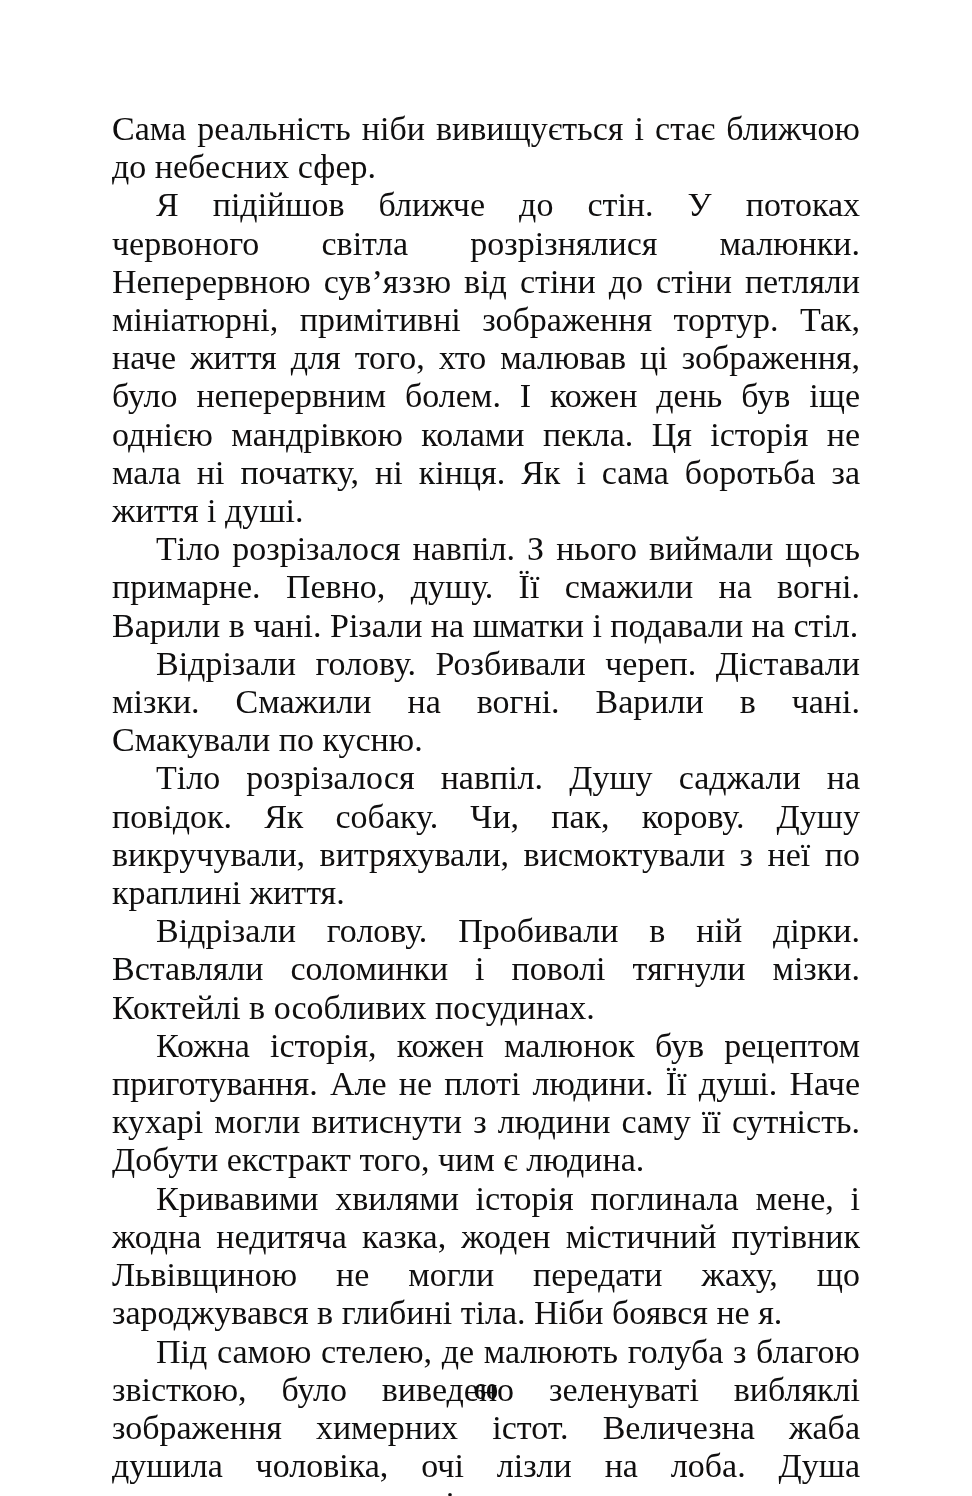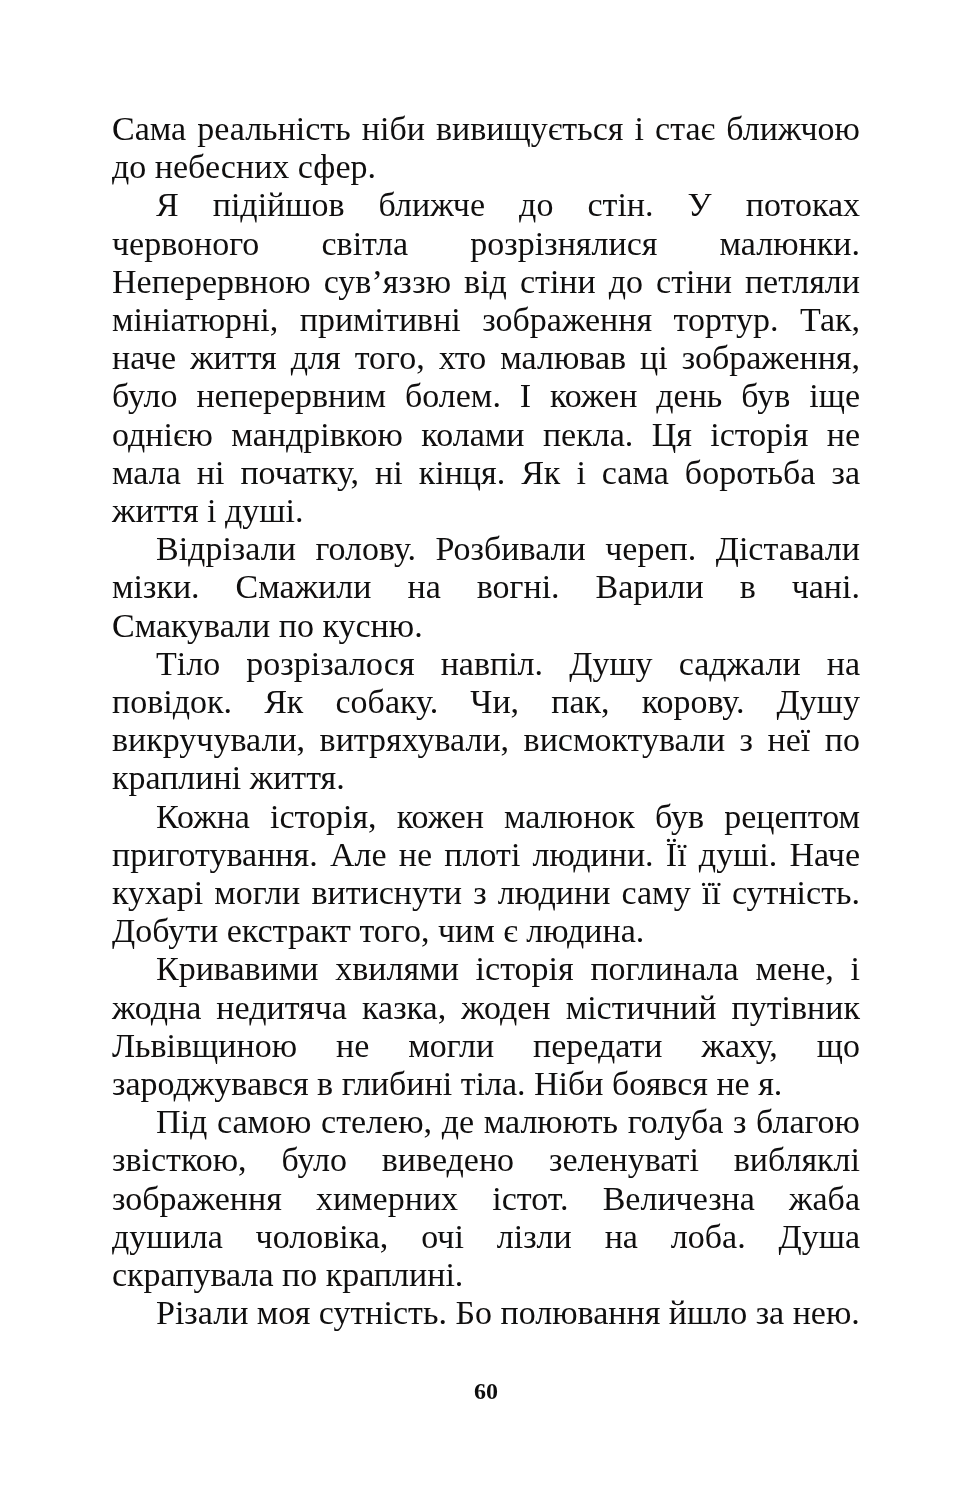--- a/index.html
+++ b/index.html
@@ -50,22 +50,24 @@
   }
 </style>
 </head>
 <body>
 
 <div class="page">
 
   <div class="body-text">
     <p class="noindent">Сама реальність ніби вивищується і стає ближчою до небесних сфер.</p>
     <p>Я підійшов ближче до стін. У потоках червоного світла розрізнялися малюнки. Неперервною сув’яззю від стіни до стіни петляли мініатюрні, примітивні зображення тортур. Так, наче життя для того, хто малював ці зображення, було неперервним болем. І кожен день був іще однією мандрівкою колами пекла. Ця історія не мала ні початку, ні кінця. Як і сама боротьба за життя і душі.</p>
+    <p>Тіло розрізалося навпіл. З нього виймали щось примарне. Певно, душу. Її смажили на вогні. Варили в чані. Різали на шматки і подавали на стіл.</p>
     <p>Відрізали голову. Розбивали череп. Діставали мізки. Смажили на вогні. Варили в чані. Смакували по кусню.</p>
     <p>Тіло розрізалося навпіл. Душу саджали на повідок. Як собаку. Чи, пак, корову. Душу викручували, витряхували, висмоктували з неї по краплині життя.</p>
+    <p>Відрізали голову. Пробивали в ній дірки. Вставляли соломинки і поволі тягнули мізки. Коктейлі в особливих посудинах.</p>
     <p>Кожна історія, кожен малюнок був рецептом приготування. Але не плоті людини. Її душі. Наче кухарі могли витиснути з людини саму її сутність. Добути екстракт того, чим є людина.</p>
     <p>Кривавими хвилями історія поглинала мене, і жодна недитяча казка, жоден містичний путівник Львівщиною не могли передати жаху, що зароджувався в глибині тіла. Ніби боявся не я.</p>
     <p>Під самою стелею, де малюють голуба з благою звісткою, було виведено зеленуваті вибляклі зображення химерних істот. Величезна жаба душила чоловіка, очі лізли на лоба. Душа скрапувала по краплині.</p>
     <p>Різали моя сутність. Бо полювання йшло за нею.</p>
   </div>
 
   <div class="folio">60</div>
 
 </div>
 

